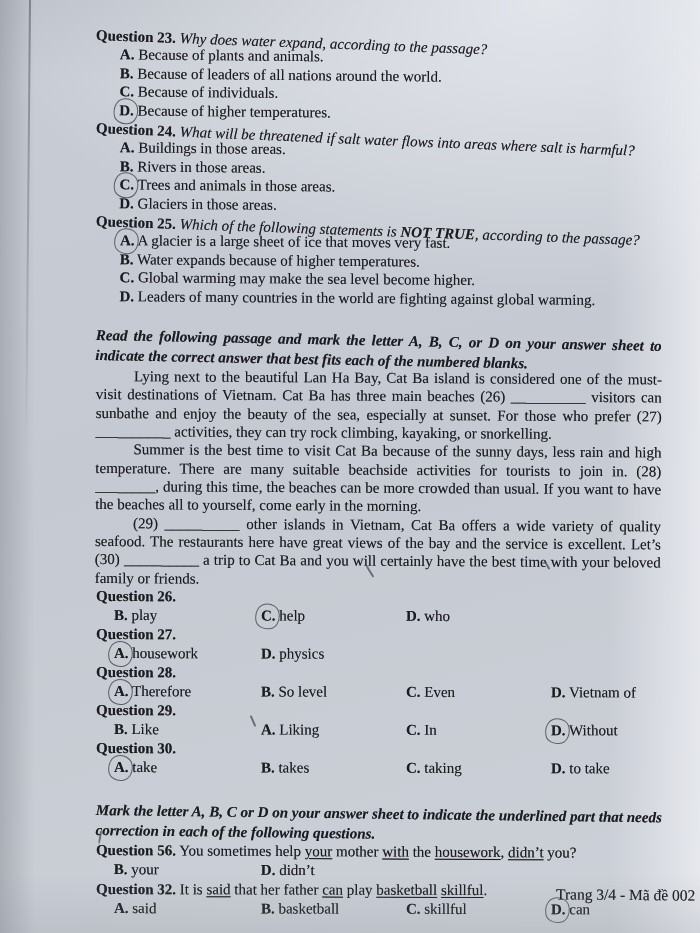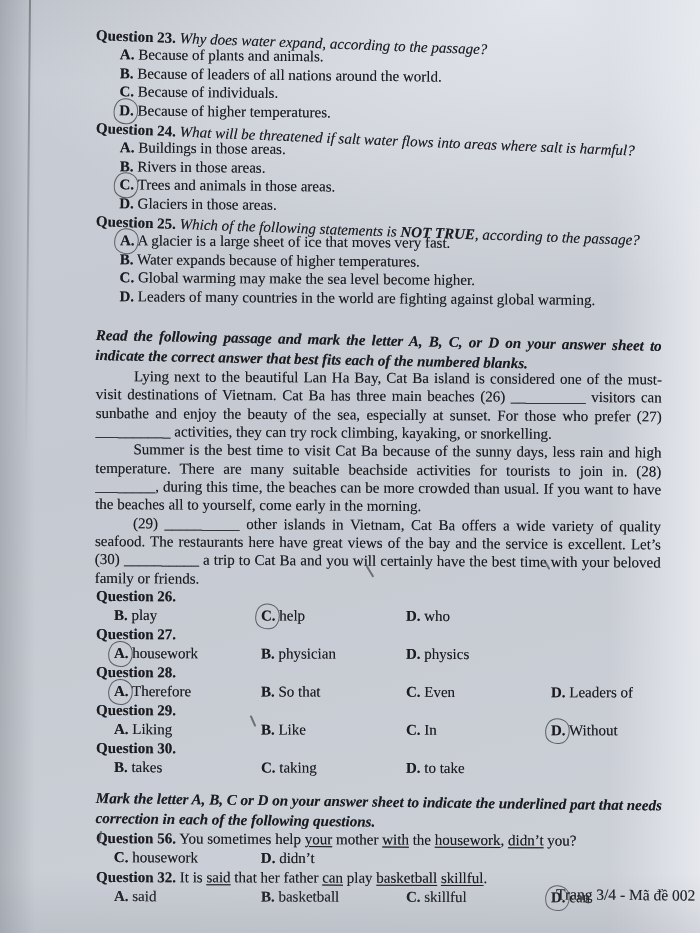--- a/index.html
+++ b/index.html
@@ -31,21 +31,21 @@
   .opt-letter{font-weight:700;position:relative;}
   .opt-letter.circled::after{content:"";position:absolute;left:-6px;top:-4px;width:23px;height:24px;
     border:1.6px solid rgba(66,69,77,.82);border-radius:48% 52% 46% 54%/58% 44% 56% 42%;
     transform:rotate(-10deg);}
   .section-instruction{font-weight:700;font-style:italic;line-height:19.5px;text-align:justify;}
   .passage{margin-top:2px;}
   .passage p{margin:0;text-indent:38px;text-align:justify;line-height:18.35px;}
   .opt-grid{display:grid;grid-template-columns:147px 145px 145px 1fr;padding-left:18px;line-height:19px;}
   .grid-q .q-head{line-height:19px;}
   .cloze{margin-top:21px;}
-  .correction{margin-top:12px;}
+  .correction{margin-top:24px;}
   .correction .q-head{margin-top:1px;}
   .u{text-decoration:underline;text-underline-offset:2px;text-decoration-thickness:1px;}
   
   .qb-23 .q-head{transform:rotate(2.1deg);transform-origin:0 50%;}
   .qb-23 .q-opts{transform:rotate(.6deg);transform-origin:0 0;}
   .qb-24 .q-head{transform:rotate(2.4deg);transform-origin:0 50%;}
   .qb-24 .q-opts{transform:rotate(.6deg);transform-origin:0 0;}
   .qb-25 .q-head{transform:rotate(2deg);transform-origin:0 50%;}
   .qb-25 .q-opts{transform:rotate(.45deg);transform-origin:0 0;}
   .cloze .section-instruction{transform:rotate(1.1deg);transform-origin:0 0;}
@@ -108,57 +108,57 @@
         <div class="opt-grid">
           <span class="opt-cell"><span class="opt-letter">B.</span> <span class="opt-text">play</span></span>
           <span class="opt-cell"><span class="opt-letter circled">C.</span> <span class="opt-text">help</span></span>
           <span class="opt-cell"><span class="opt-letter">D.</span> <span class="opt-text">who</span></span>
         </div>
       </div>
       <div class="grid-q qb-27">
         <div class="q-head"><span class="q-label">Question 27.</span></div>
         <div class="opt-grid">
           <span class="opt-cell"><span class="opt-letter circled">A.</span> <span class="opt-text">housework</span></span>
-          <span class="opt-cell"><span class="opt-letter">B.</span> <span class="opt-text">physician</span></span>
           <span class="opt-cell"><span class="opt-letter">D.</span> <span class="opt-text">physics</span></span>
         </div>
       </div>
       <div class="grid-q qb-28">
         <div class="q-head"><span class="q-label">Question 28.</span></div>
         <div class="opt-grid">
           <span class="opt-cell"><span class="opt-letter circled">A.</span> <span class="opt-text">Therefore</span></span>
-          <span class="opt-cell"><span class="opt-letter">B.</span> <span class="opt-text">So that</span></span>
+          <span class="opt-cell"><span class="opt-letter">B.</span> <span class="opt-text">So level</span></span>
           <span class="opt-cell"><span class="opt-letter">C.</span> <span class="opt-text">Even</span></span>
-          <span class="opt-cell"><span class="opt-letter">D.</span> <span class="opt-text">Leaders of</span></span>
+          <span class="opt-cell"><span class="opt-letter">D.</span> <span class="opt-text">Vietnam of</span></span>
         </div>
       </div>
       <div class="grid-q qb-29">
         <div class="q-head"><span class="q-label">Question 29.</span></div>
         <div class="opt-grid">
+          <span class="opt-cell"><span class="opt-letter">B.</span> <span class="opt-text">Like</span></span>
           <span class="opt-cell"><span class="opt-letter">A.</span> <span class="opt-text">Liking</span></span>
-          <span class="opt-cell"><span class="opt-letter">B.</span> <span class="opt-text">Like</span></span>
           <span class="opt-cell"><span class="opt-letter">C.</span> <span class="opt-text">In</span></span>
           <span class="opt-cell"><span class="opt-letter circled">D.</span> <span class="opt-text">Without</span></span>
         </div>
       </div>
       <div class="grid-q qb-30">
         <div class="q-head"><span class="q-label">Question 30.</span></div>
         <div class="opt-grid">
+          <span class="opt-cell"><span class="opt-letter circled">A.</span> <span class="opt-text">take</span></span>
           <span class="opt-cell"><span class="opt-letter">B.</span> <span class="opt-text">takes</span></span>
           <span class="opt-cell"><span class="opt-letter">C.</span> <span class="opt-text">taking</span></span>
           <span class="opt-cell"><span class="opt-letter">D.</span> <span class="opt-text">to take</span></span>
         </div>
       </div>
     </div>
     <div class="correction">
       <div class="section-instruction">Mark the letter A, B, C or D on your answer sheet to indicate the underlined part that needs correction in each of the following questions.</div>
       <div class="grid-q qb-31">
         <div class="q-head"><span class="q-label">Question 56.</span>  <span class="q-stem"><span>You sometimes help </span><span class="u">your</span><span> mother </span><span class="u">with</span><span> the </span><span class="u">housework</span><span>, </span><span class="u">didn’t</span><span> you?</span></span></div>
         <div class="opt-grid">
-          <span class="opt-cell"><span class="opt-letter">C.</span> <span class="opt-text">housework</span></span>
+          <span class="opt-cell"><span class="opt-letter">B.</span> <span class="opt-text">your</span></span>
           <span class="opt-cell"><span class="opt-letter">D.</span> <span class="opt-text">didn’t</span></span>
         </div>
       </div>
       <div class="grid-q qb-32">
         <div class="q-head"><span class="q-label">Question 32.</span>  <span class="q-stem"><span>It is </span><span class="u">said</span><span> that her father </span><span class="u">can</span><span> play </span><span class="u">basketball</span><span> </span><span class="u">skillful</span><span>.</span></span></div>
         <div class="opt-grid">
           <span class="opt-cell"><span class="opt-letter">A.</span> <span class="opt-text">said</span></span>
           <span class="opt-cell"><span class="opt-letter">B.</span> <span class="opt-text">basketball</span></span>
           <span class="opt-cell"><span class="opt-letter">C.</span> <span class="opt-text">skillful</span></span>
           <span class="opt-cell"><span class="opt-letter circled">D.</span> <span class="opt-text">can</span></span>

